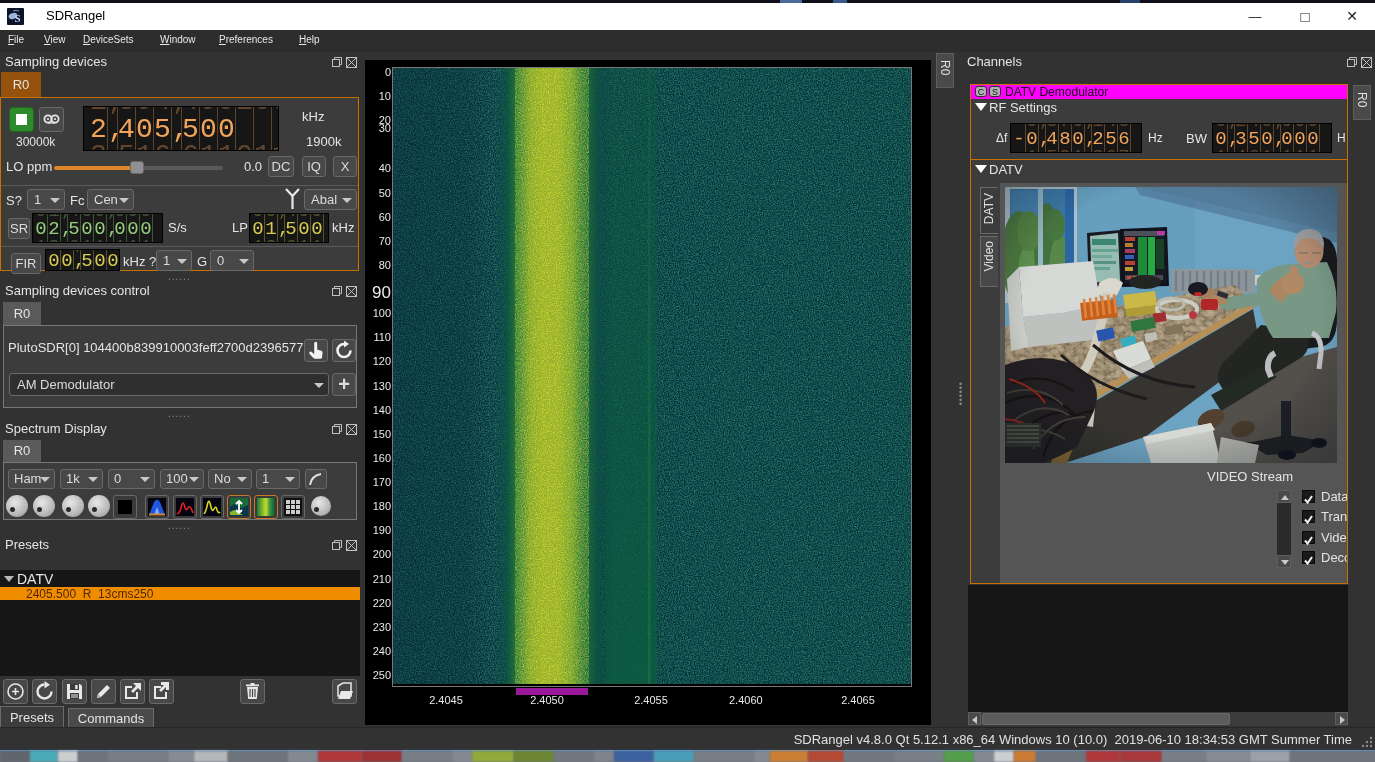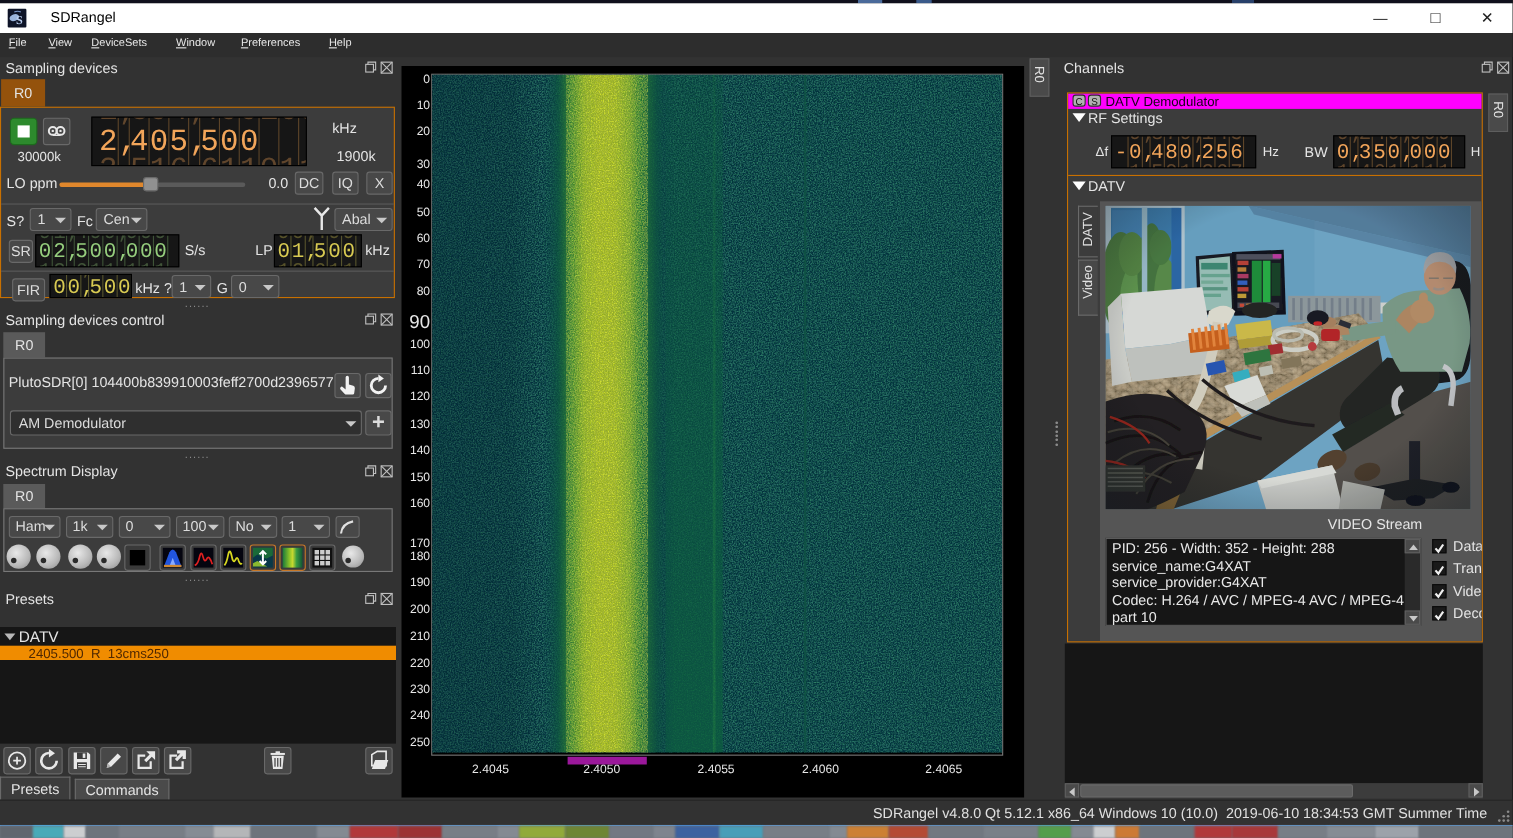--- a/index.html
+++ b/index.html
@@ -509,35 +509,35 @@
         <path d="M5 6 l5-3 8 0 0 13 -13 0 Z" fill="none" stroke="#e8e8e8" stroke-width="1.5"></path>
         <path d="M5 19 l3-8 12 0 -3 8 Z" fill="#e8e8e8"></path>
       </svg></div>
   <div class="abs tab" style="left:0px;top:706px;width:64px;height:21px;background:#3c3c3c;border:1px solid #6a6a6a;border-bottom:none;line-height:21px;">Presets</div>
   <div class="abs tab" style="left:68px;top:708px;width:86px;height:19px;background:#4a4a4a;border:1px solid #6a6a6a;border-bottom:none;line-height:19px;">Commands</div>
 
   <div class="abs" style="left:365px;top:60px;width:566px;height:665px;background:#000;">
     <div style="position:absolute;right:540px;top:6px;width:24px;text-align:right;font-size:11px;color:#e8e8e8;">0</div>
       <div style="position:absolute;right:540px;top:30px;width:24px;text-align:right;font-size:11px;color:#e8e8e8;">10</div>
       <div style="position:absolute;right:540px;top:54px;width:24px;text-align:right;font-size:11px;color:#e8e8e8;">20</div>
-      <div style="position:absolute;right:540px;top:84px;width:24px;text-align:right;font-size:11px;color:#e8e8e8;">30</div>
+      <div style="position:absolute;right:540px;top:62px;width:24px;text-align:right;font-size:11px;color:#e8e8e8;">30</div>
       <div style="position:absolute;right:540px;top:102px;width:24px;text-align:right;font-size:11px;color:#e8e8e8;">40</div>
       <div style="position:absolute;right:540px;top:127px;width:24px;text-align:right;font-size:11px;color:#e8e8e8;">50</div>
       <div style="position:absolute;right:540px;top:151px;width:24px;text-align:right;font-size:11px;color:#e8e8e8;">60</div>
       <div style="position:absolute;right:540px;top:175px;width:24px;text-align:right;font-size:11px;color:#e8e8e8;">70</div>
       <div style="position:absolute;right:540px;top:199px;width:24px;text-align:right;font-size:11px;color:#e8e8e8;">80</div>
       <div style="position:absolute;right:540px;top:223px;width:24px;text-align:right;font-size:17px;color:#e8e8e8;">90</div>
       <div style="position:absolute;right:540px;top:247px;width:24px;text-align:right;font-size:11px;color:#e8e8e8;">100</div>
       <div style="position:absolute;right:540px;top:271px;width:24px;text-align:right;font-size:11px;color:#e8e8e8;">110</div>
       <div style="position:absolute;right:540px;top:295px;width:24px;text-align:right;font-size:11px;color:#e8e8e8;">120</div>
       <div style="position:absolute;right:540px;top:320px;width:24px;text-align:right;font-size:11px;color:#e8e8e8;">130</div>
       <div style="position:absolute;right:540px;top:344px;width:24px;text-align:right;font-size:11px;color:#e8e8e8;">140</div>
       <div style="position:absolute;right:540px;top:368px;width:24px;text-align:right;font-size:11px;color:#e8e8e8;">150</div>
       <div style="position:absolute;right:540px;top:392px;width:24px;text-align:right;font-size:11px;color:#e8e8e8;">160</div>
-      <div style="position:absolute;right:540px;top:416px;width:24px;text-align:right;font-size:11px;color:#e8e8e8;margin-top:12px;">170</div>
+      <div style="position:absolute;right:540px;top:416px;width:24px;text-align:right;font-size:11px;color:#e8e8e8;">170</div>
       <div style="position:absolute;right:540px;top:440px;width:24px;text-align:right;font-size:11px;color:#e8e8e8;">180</div>
       <div style="position:absolute;right:540px;top:464px;width:24px;text-align:right;font-size:11px;color:#e8e8e8;">190</div>
       <div style="position:absolute;right:540px;top:488px;width:24px;text-align:right;font-size:11px;color:#e8e8e8;">200</div>
       <div style="position:absolute;right:540px;top:513px;width:24px;text-align:right;font-size:11px;color:#e8e8e8;">210</div>
       <div style="position:absolute;right:540px;top:537px;width:24px;text-align:right;font-size:11px;color:#e8e8e8;">220</div>
       <div style="position:absolute;right:540px;top:561px;width:24px;text-align:right;font-size:11px;color:#e8e8e8;">230</div>
       <div style="position:absolute;right:540px;top:585px;width:24px;text-align:right;font-size:11px;color:#e8e8e8;">240</div>
       <div style="position:absolute;right:540px;top:609px;width:24px;text-align:right;font-size:11px;color:#e8e8e8;">250</div>
     <div class="abs" style="left:27px;top:7px;width:520px;height:620px;border:1px solid #787878;">
         <svg width="518" height="616" style="display:block;">
@@ -913,21 +913,20 @@
 
 <polygon points="138,250 206,236 216,276 146,276" fill="#d2d2cb"></polygon>
 <polygon points="138,250 206,236 210,243 142,257" fill="#e4e4dc"></polygon>
 <polygon points="216,250 254,258 250,276 212,276" fill="#b4b4ac"></polygon>
 </g>
 <rect width="332" height="276" fill="url(#vig)"></rect>
 <rect width="332" height="276" fill="#3a5a80" opacity="0.07"></rect>
 </svg>
       </div>
     <div class="abs lbl" style="left:236px;top:384px;">VIDEO Stream</div>
-    <div class="abs" style="left:34px;top:404px;width:287px;height:80px;background:#161616;border:1px solid #5a5a5a;color:#e8e8e8;font-size:13px;line-height:15.5px;padding:1px 5px;">PID: 256 - Width: 352 - Height: 288<br>service_name:G4XAT<br>service_provider:G4XAT<br>Codec: H.264 / AVC / MPEG-4 AVC / MPEG-4<br>part 10</div>
     <div class="abs" style="left:306px;top:405px;width:14px;height:78px;background:#2a2a2a;">
       <div class="abs" style="left:0;top:0;width:14px;height:13px;background:#4a4a4a;border:1px solid #5e5e5e;">
           <div style="position:absolute;left:3px;top:4px;width:0;height:0;border-left:4px solid transparent;border-right:4px solid transparent;border-bottom:5px solid #c8c8c8;"></div>
         </div>
       <div class="abs" style="left:0;bottom:0;width:14px;height:13px;background:#4a4a4a;border:1px solid #5e5e5e;">
           <div style="position:absolute;left:3px;top:4px;width:0;height:0;border-left:4px solid transparent;border-right:4px solid transparent;border-top:5px solid #c8c8c8;"></div>
         </div>
     </div>
     <div style="position:absolute;left:331px;top:405px;width:13px;height:13px;background:#1a1a1a;border:1px solid #0a0a0a;"><svg width="11" height="11">
           <path d="M2 5.5 l2.6 3 L9 2" stroke="#f0f0f0" stroke-width="2" fill="none"></path>

